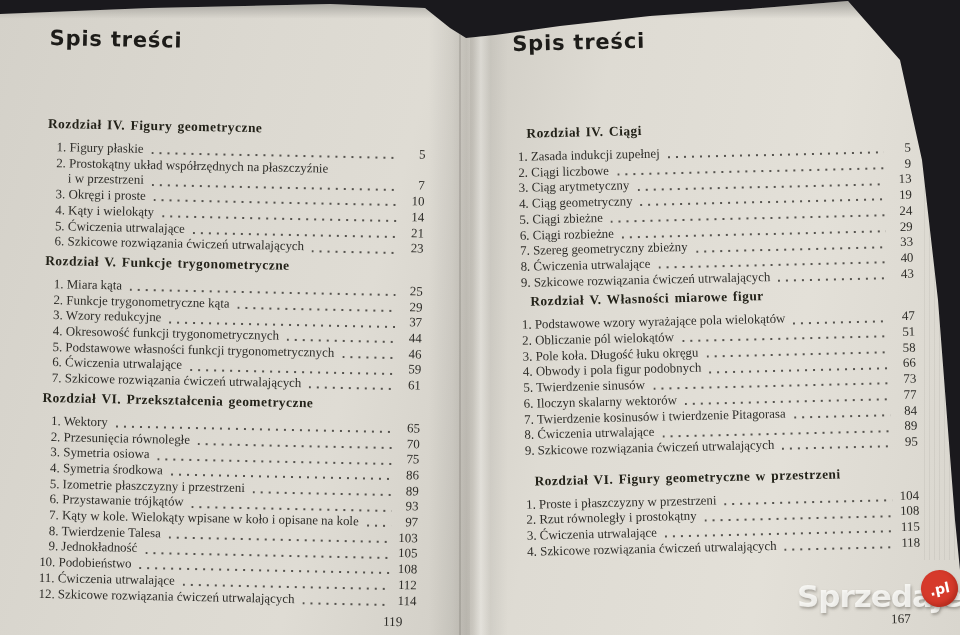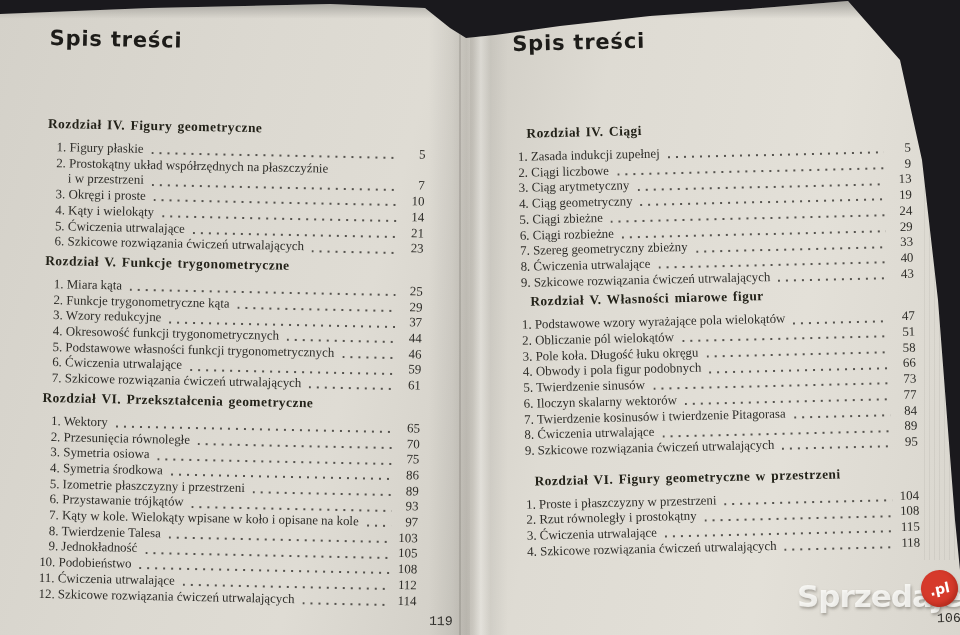--- a/index.html
+++ b/index.html
@@ -70,22 +70,21 @@
   .toc-line.cont{padding-left:21px;}
   .dots{
     flex:1 1 10px;min-width:10px;align-self:flex-end;
     height:2.4px;margin:0 5px 3px 8px;
     background-image:radial-gradient(circle at 1px 1.1px,rgba(50,48,44,0.8) 0.9px,rgba(0,0,0,0) 1.4px);
     background-size:8px 2.4px;background-repeat:repeat-x;
   }
   .pg{min-width:22px;text-align:right;}
   .folio{
     position:absolute;font-size:13.2px;color:#2e2d29;
-    font-family:Liberation Mono, monospace;
-    margin-left:46px;
+    font-family:Liberation Serif, serif;
   }
   .folio-left{left:383px;top:614px;transform:rotate(1deg);}
   .folio-right{left:891px;top:611px;transform:rotate(-1deg);}
   
   .watermark{position:absolute;left:795px;top:570px;width:170px;height:60px;}
   .wm-text{
     position:absolute;left:2px;top:8px;
     font-family:"DejaVu Sans", sans-serif;font-weight:bold;font-size:31px;
     letter-spacing:-1px;color:rgba(253,253,250,0.82);
     text-shadow:1px 2px 3px rgba(90,86,78,0.45);
@@ -383,19 +382,19 @@
               <span>4. Szkicowe rozwiązania ćwiczeń utrwalających</span>
               <span class="dots"></span>
               <span class="pg">118</span>
             </div>
           </div>
         </div>
       </div>
   </div>
 
   <div class="folio folio-left">119</div>
-  <div class="folio folio-right">106</div>
+  <div class="folio folio-right">167</div>
 </div>
 
 <div class="watermark">
   <div class="wm-text">Sprzedajemy</div>
   <div class="wm-badge" style="background: rgb(214, 58, 43);">.pl</div>
 </div>
 
 </body></html>

